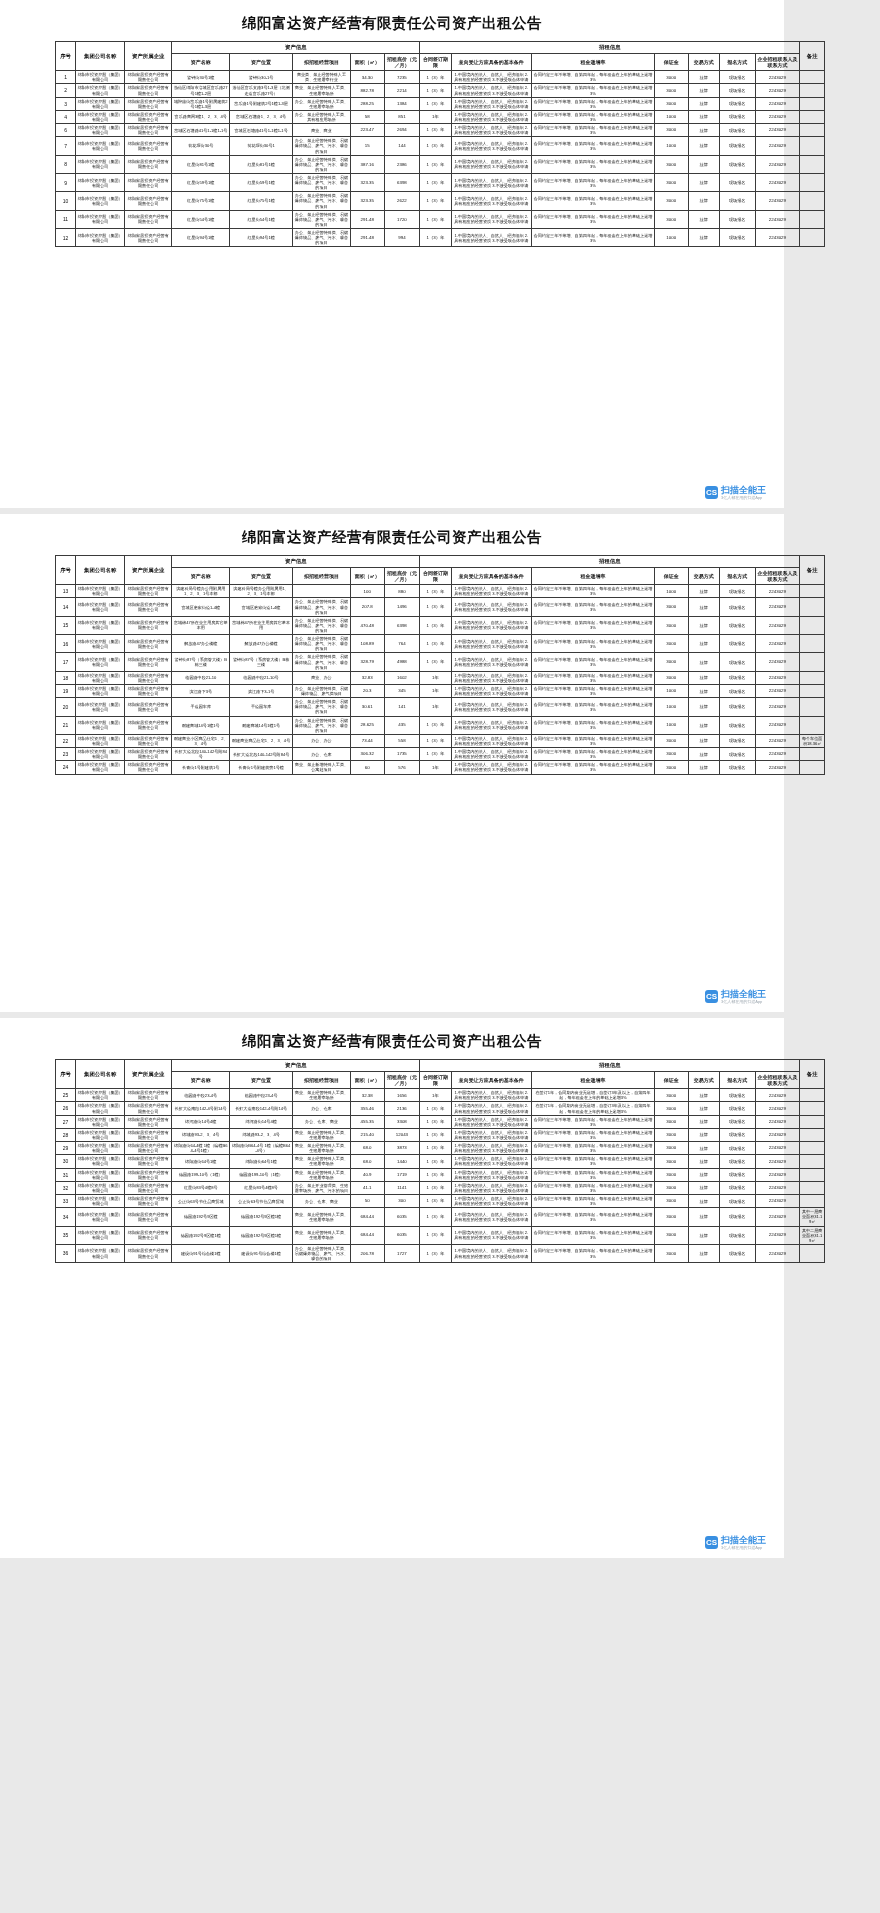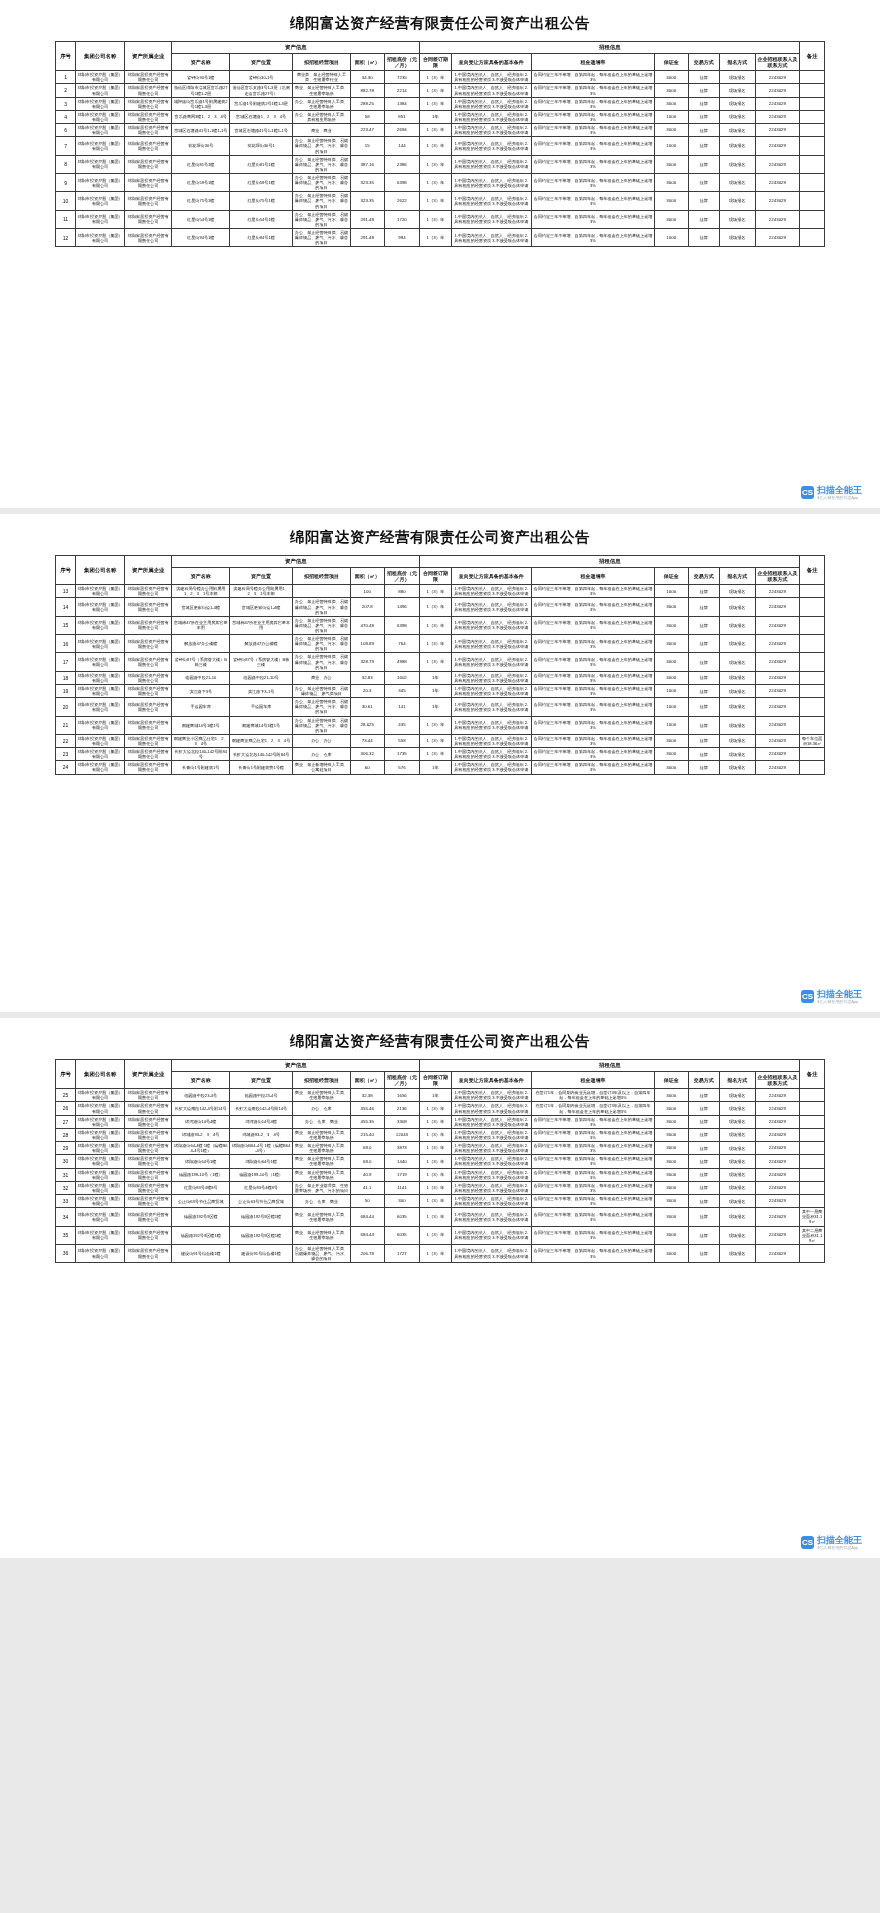--- a/index.html
+++ b/index.html
@@ -5,21 +5,21 @@
   html, body {
     margin: 0;
     padding: 0;
     background: #e9e9e9;
     font-family: "Liberation Sans", sans-serif;
   }
   body {
     width: 880px;
   }
   .page {
-    width: 880px;
+    width: 784px;
     background: #ffffff;
     position: relative;
     box-sizing: border-box;
     padding: 14px 0 10px 0;
     margin: 0 0 6px 0;
   }
   .page.p1 { height: 508px; }
   .page.p2 { height: 498px; }
   .page.p3 { height: 540px; }
   .doc-title {

